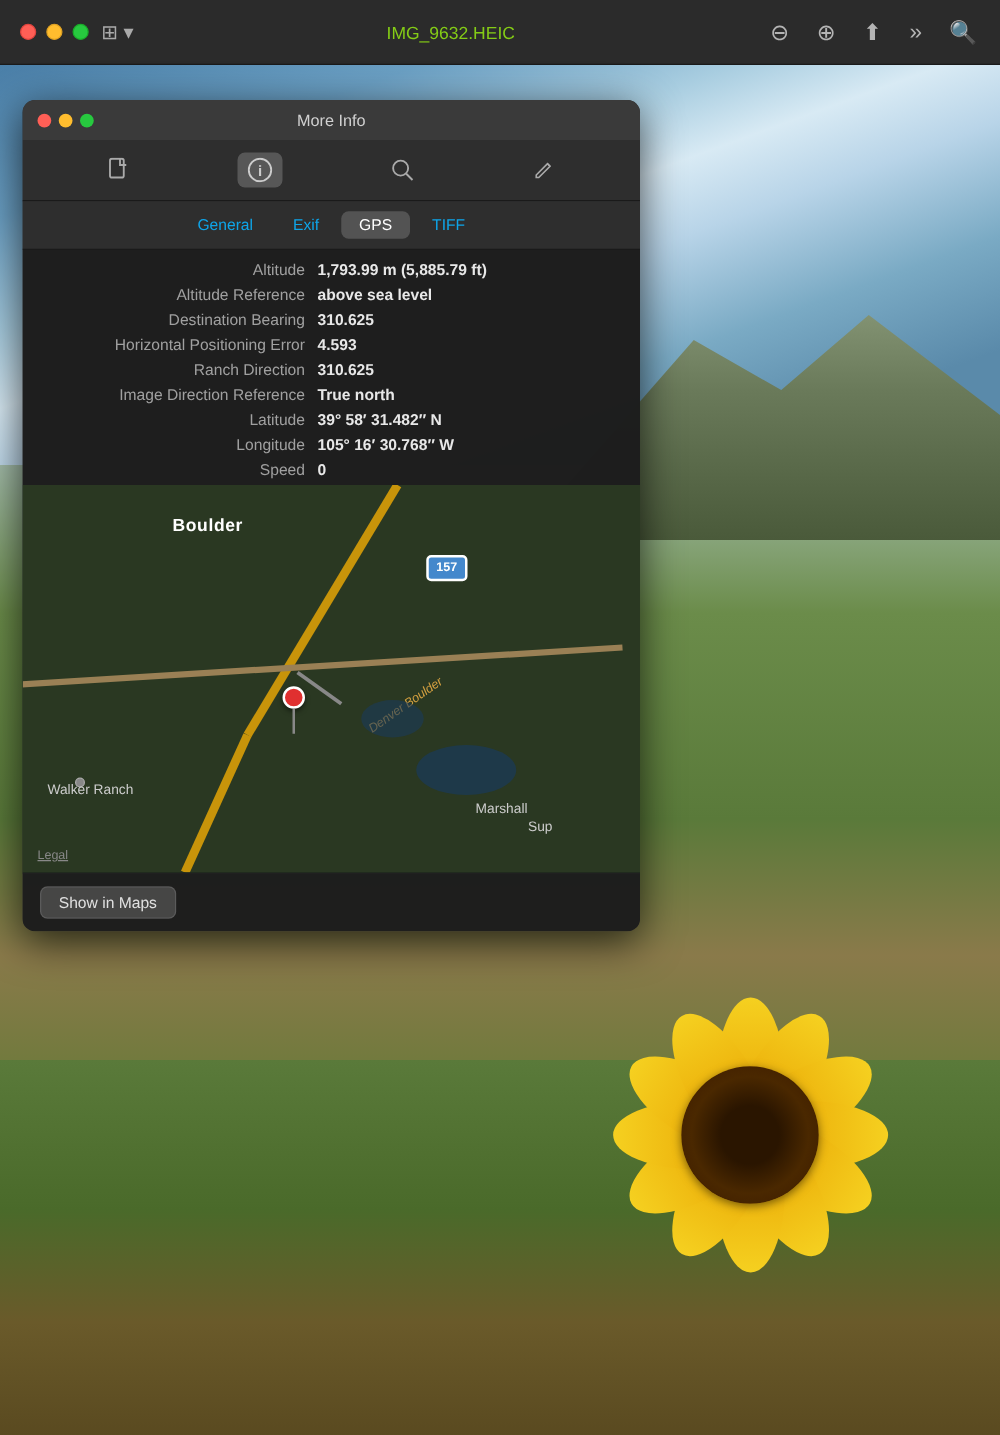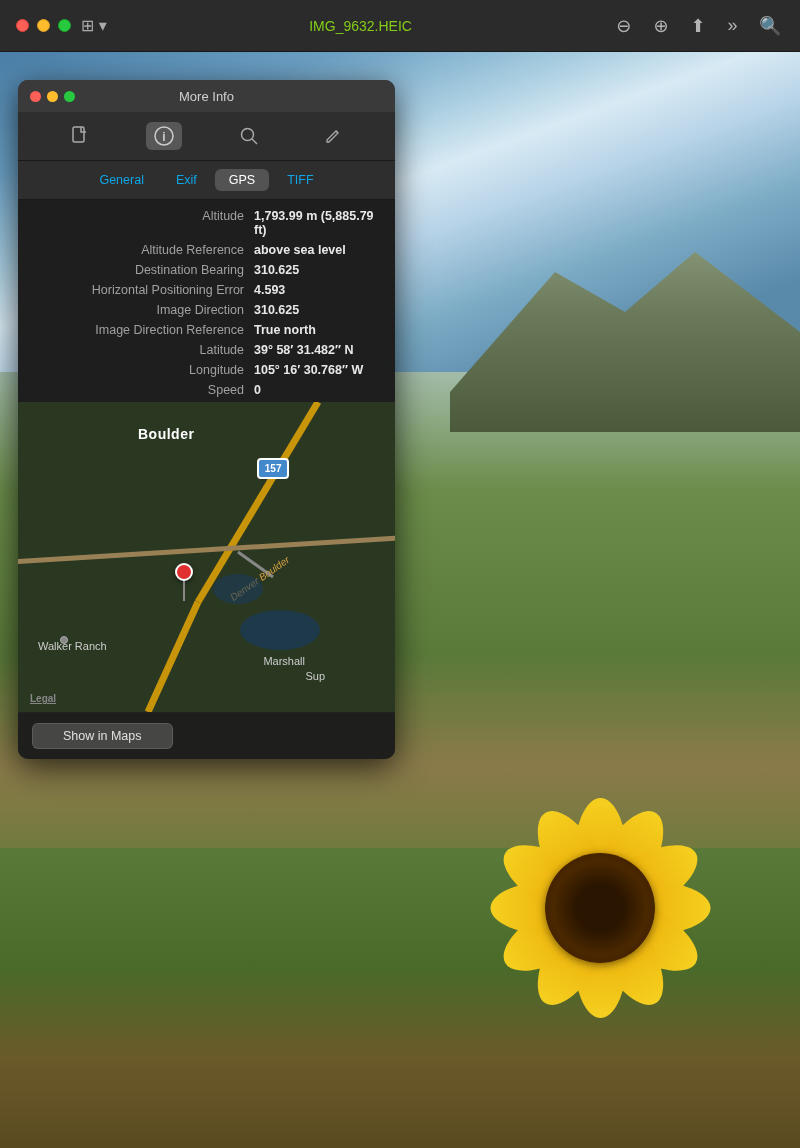--- a/index.html
+++ b/index.html
@@ -144,21 +144,21 @@
       width: 100%;
       height: 300px;
       background: linear-gradient(180deg, #5a7a3a 0%, #4a6a2a 40%, #6a5a2a 70%, #5a4a20 100%);
     }
 
     
     .info-panel {
       position: absolute;
       top: 80px;
       left: 18px;
-      width: 377px;
+      width: 494px;
       background: rgba(40, 40, 40, 0.97);
       border-radius: 10px;
       box-shadow: 0 8px 32px rgba(0,0,0,0.7);
       overflow: hidden;
       z-index: 100;
     }
 
     .panel-titlebar {
       background: #3a3a3a;
       height: 32px;
@@ -380,33 +380,32 @@
       border: 1px solid #aaa;
     }
     .legal-text {
       position: absolute;
       bottom: 8px;
       left: 12px;
       color: #888;
       font-size: 10px;
       text-decoration: underline;
       cursor: pointer;
-      font-weight: bold;
     }
 
     
     .panel-bottom-buttons {
       display: flex;
       gap: 10px;
       padding: 10px 14px;
       background: rgba(30,30,30,0.98);
       border-top: 1px solid #222;
     }
     .bottom-btn {
-      padding: 5px 30px;
+      padding: 5px 14px;
       background: rgba(80,80,80,0.8);
       color: #e0e0e0;
       border: 1px solid rgba(180,180,180,0.2);
       border-radius: 6px;
       font-size: 12.5px;
       cursor: pointer;
       font-family: inherit;
     }
   </style>
 </head>
@@ -510,21 +509,21 @@
     </div>
     <div class="data-row">
       <span class="data-label">Destination Bearing</span>
       <span class="data-value">310.625</span>
     </div>
     <div class="data-row">
       <span class="data-label">Horizontal Positioning Error</span>
       <span class="data-value">4.593</span>
     </div>
     <div class="data-row">
-      <span class="data-label">Image Direction</span>
+      <span class="data-label">Ranch Direction</span>
       <span class="data-value">310.625</span>
     </div>
     <div class="data-row">
       <span class="data-label">Image Direction Reference</span>
       <span class="data-value">True north</span>
     </div>
     <div class="data-row">
       <span class="data-label">Latitude</span>
       <span class="data-value">39° 58′ 31.482″ N</span>
     </div>

